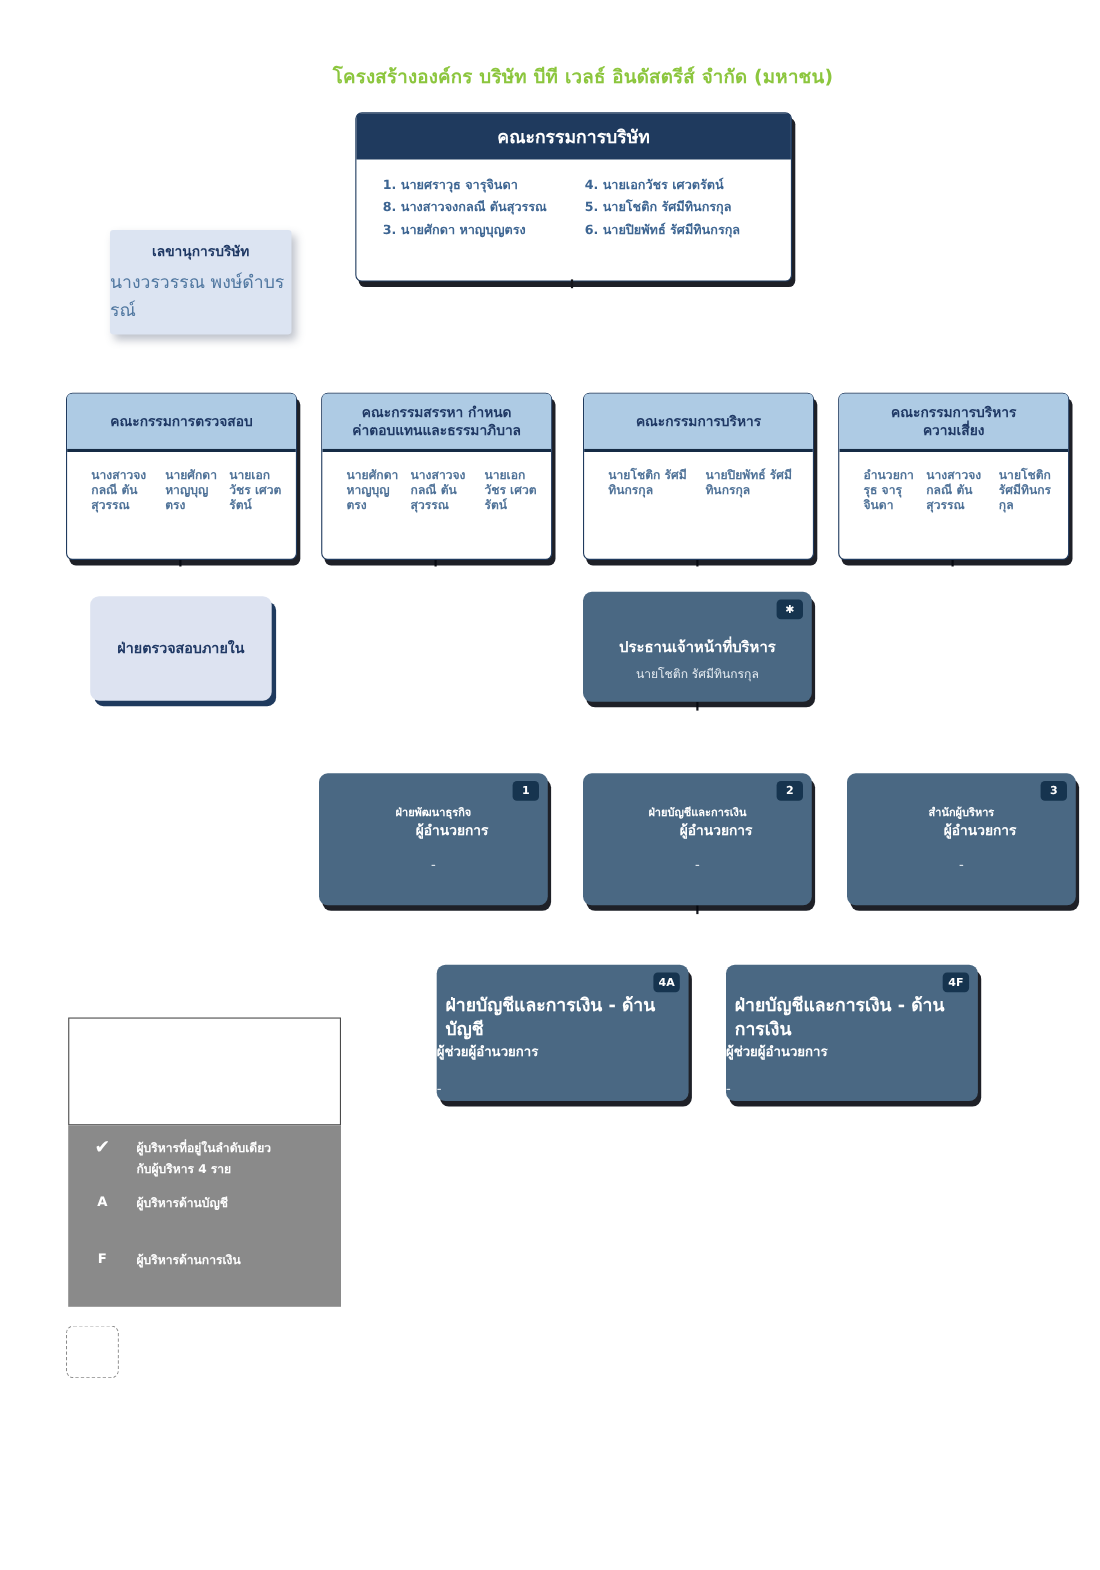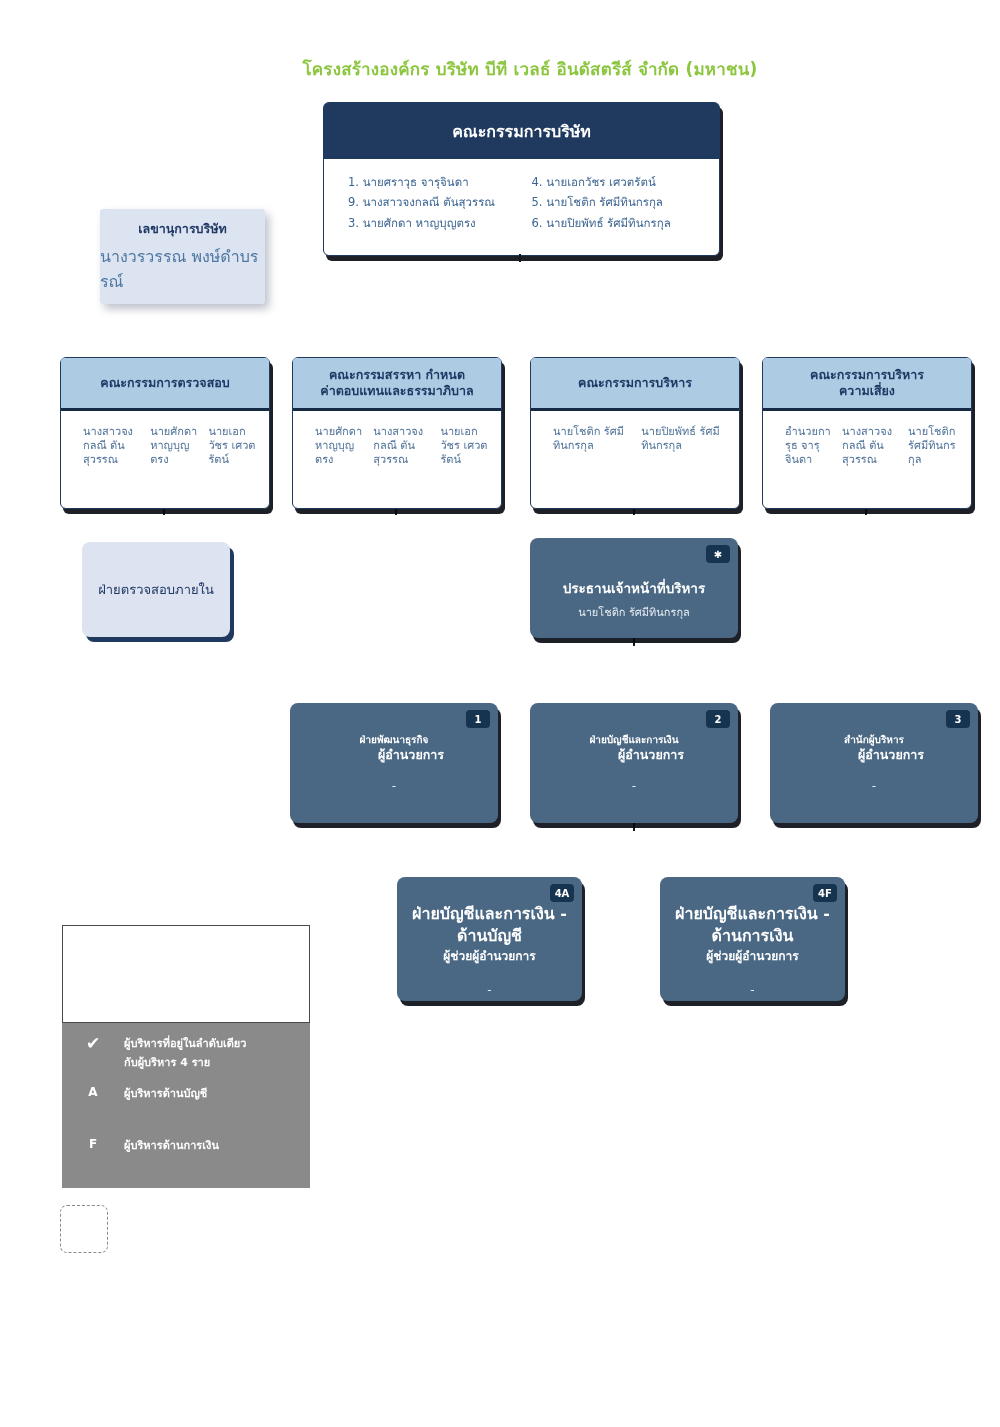--- a/index.html
+++ b/index.html
@@ -13,27 +13,27 @@
     left:0;right:0;top:55px;text-align:center;padding-left:60px;
     font-size:17px;font-weight:bold;color:#8CC63E;letter-spacing:0.2px;
   }
   
   .board{
     left:323px;top:102px;width:395px;height:152px;background:#ffffff;
     border:1.5px solid #1F3A5E;border-radius:6px;
     box-shadow:3px 5px 0 rgba(5,8,15,0.9);
   }
   .board-header{
-    height:56px;background:#1F3A5E;border-radius:4px 4px 0 0;
+    height:42px;background:#1F3A5E;border-radius:4px 4px 0 0;
     display:flex;align-items:center;justify-content:center;
     color:#ffffff;font-size:16px;font-weight:bold;
   }
   .board-body{display:flex;padding:16px 12px 0 24px;gap:8px;}
   .board-col{flex:1;display:flex;flex-direction:column;gap:6px;}
-  .member{font-size:11.5px;color:#3D6592;line-height:1.25;}
+  .member{font-size:11.5px;color:#3D6592;line-height:1.25;font-weight:bold;}
   
   .secretary{
     left:100px;top:209px;width:165px;height:95px;background:#DCE4F2;border-radius:3px;
     box-shadow:4px 5px 8px rgba(110,120,140,0.45);
     display:flex;flex-direction:column;align-items:center;justify-content:center;gap:5px;
   }
   .secretary .t1{font-size:12.5px;font-weight:bold;color:#1F3864;}
   .secretary .t2{font-size:16px;color:#5077A0;}
   
   .committee{
@@ -44,44 +44,44 @@
   .committee-header{
     height:50px;background:#AECBE4;border-bottom:3px solid #152B45;border-radius:4px 4px 0 0;
     display:flex;flex-direction:column;align-items:center;justify-content:center;
     color:#1F3864;font-size:12.5px;font-weight:bold;text-align:center;line-height:1.3;
     padding:0 6px;
   }
   .committee-body{padding:14px 10px 0 22px;display:flex;flex-direction:row;gap:6px;}
   .committee .member{font-size:11px;color:#4F7298;}
   
   .internal-audit{
-    left:82px;top:542px;width:148px;height:95px;background:#DDE3F1;border-radius:8px;
+    left:82px;top:542px;width:165px;height:95px;background:#DDE3F1;border-radius:8px;
     box-shadow:4px 5px 0 #1F3A5E;
     display:flex;align-items:center;justify-content:center;
-    font-size:13px;font-weight:normal;color:#1F3864;
+    font-size:13px;font-weight:bold;color:#1F3864;
   }
   
   .slate{
     background:#4A6883;border-radius:8px;color:#ffffff;
     box-shadow:3px 5px 0 rgba(5,8,15,0.9);
   }
   .badge{
     position:absolute;top:7px;right:8px;min-width:18px;height:18px;padding:0 3px;
     background:#16344F;border-radius:4px;display:flex;align-items:center;justify-content:center;
     font-size:10px;font-weight:bold;color:#ffffff;
   }
   .ceo{left:530px;top:538px;width:208px;height:100px;
     display:flex;flex-direction:column;align-items:center;justify-content:center;gap:4px;}
   .ceo .t1{font-size:13.5px;font-weight:bold;margin-top:21px;}
   .ceo .t2{font-size:11px;color:#E6ECF2;}
   .dept{top:703px;width:208px;height:120px;text-align:center;}
   .dept .t1{margin-top:30px;font-size:10px;font-weight:bold;line-height:1.35;}
   .dept .t2{font-size:12.5px;font-weight:bold;line-height:1.35;padding-left:34px;}
   .dept .t3{margin-top:16px;font-size:12px;color:#E6ECF2;}
-  .sub{top:877px;width:185px;height:124px;text-align:center;}
+  .sub{top:877px;width:229px;height:124px;text-align:left;}
   .sub .t1{margin-top:26px;font-size:16px;font-weight:bold;line-height:1.4;padding:0 8px;}
   .sub .t2{font-size:12px;font-weight:bold;line-height:1.4;}
   .sub .t3{margin-top:18px;font-size:12px;color:#E6ECF2;}
   
   .tick{width:2px;height:8px;background:#14161c;}
   
   .legend{left:62px;top:925px;width:248px;}
   .legend-top{height:98px;background:#ffffff;border:1px solid #4A4A4A;box-sizing:border-box;}
   .legend-gray{height:165px;background:#8A8A8A;color:#ffffff;position:relative;}
   .legend-row{position:absolute;left:0;width:100%;display:flex;align-items:flex-start;}
@@ -100,21 +100,21 @@
 
 <div id="canvas">
 
   <div class="abs page-title">โครงสร้างองค์กร บริษัท บีที เวลธ์ อินดัสตรีส์ จำกัด (มหาชน)</div>
 
   <div class="abs board">
     <div class="board-header">คณะกรรมการบริษัท</div>
     <div class="board-body">
       <div class="board-col">
         <div class="member">1. นายศราวุธ จารุจินดา</div>
-        <div class="member">9. นางสาวจงกลณี ตันสุวรรณ</div>
+        <div class="member">8. นางสาวจงกลณี ตันสุวรรณ</div>
         <div class="member">3. นายศักดา หาญบุญตรง</div>
       </div>
       <div class="board-col">
         <div class="member">4. นายเอกวัชร เศวตรัตน์</div>
         <div class="member">5. นายโชติก รัศมีทินกรกุล</div>
         <div class="member">6. นายปิยพัทธ์ รัศมีทินกรกุล</div>
       </div>
     </div>
   </div>
 

